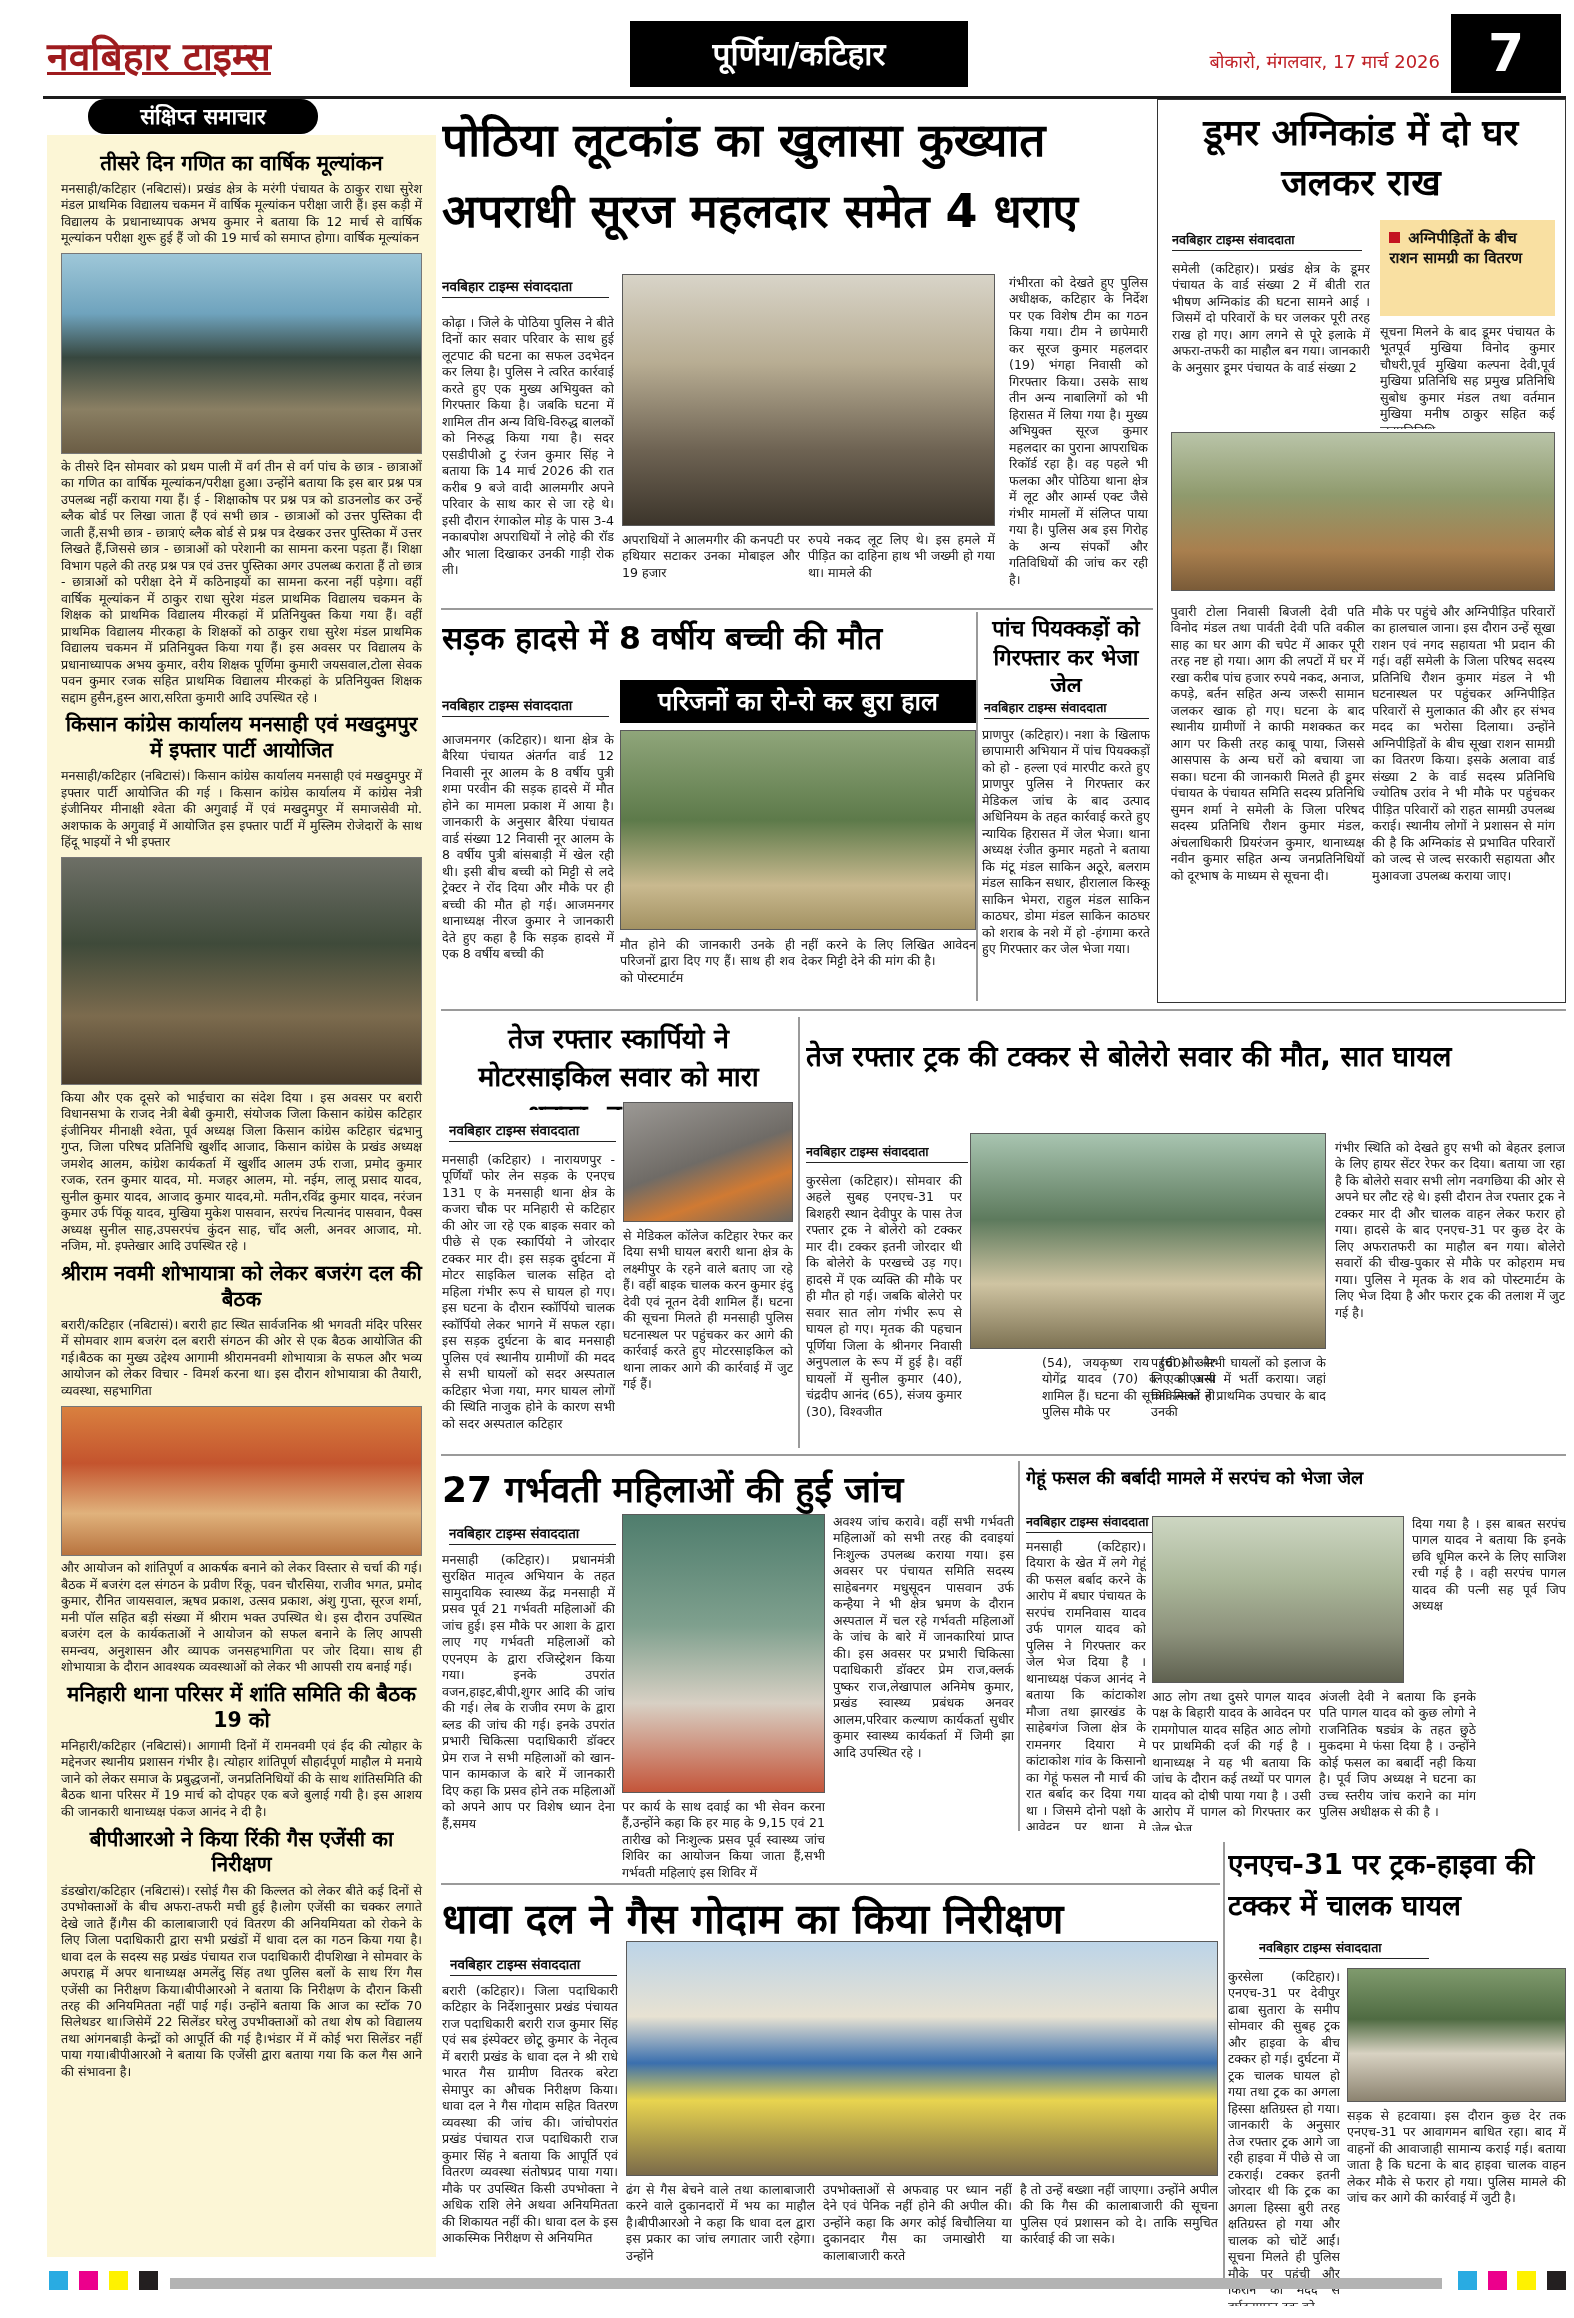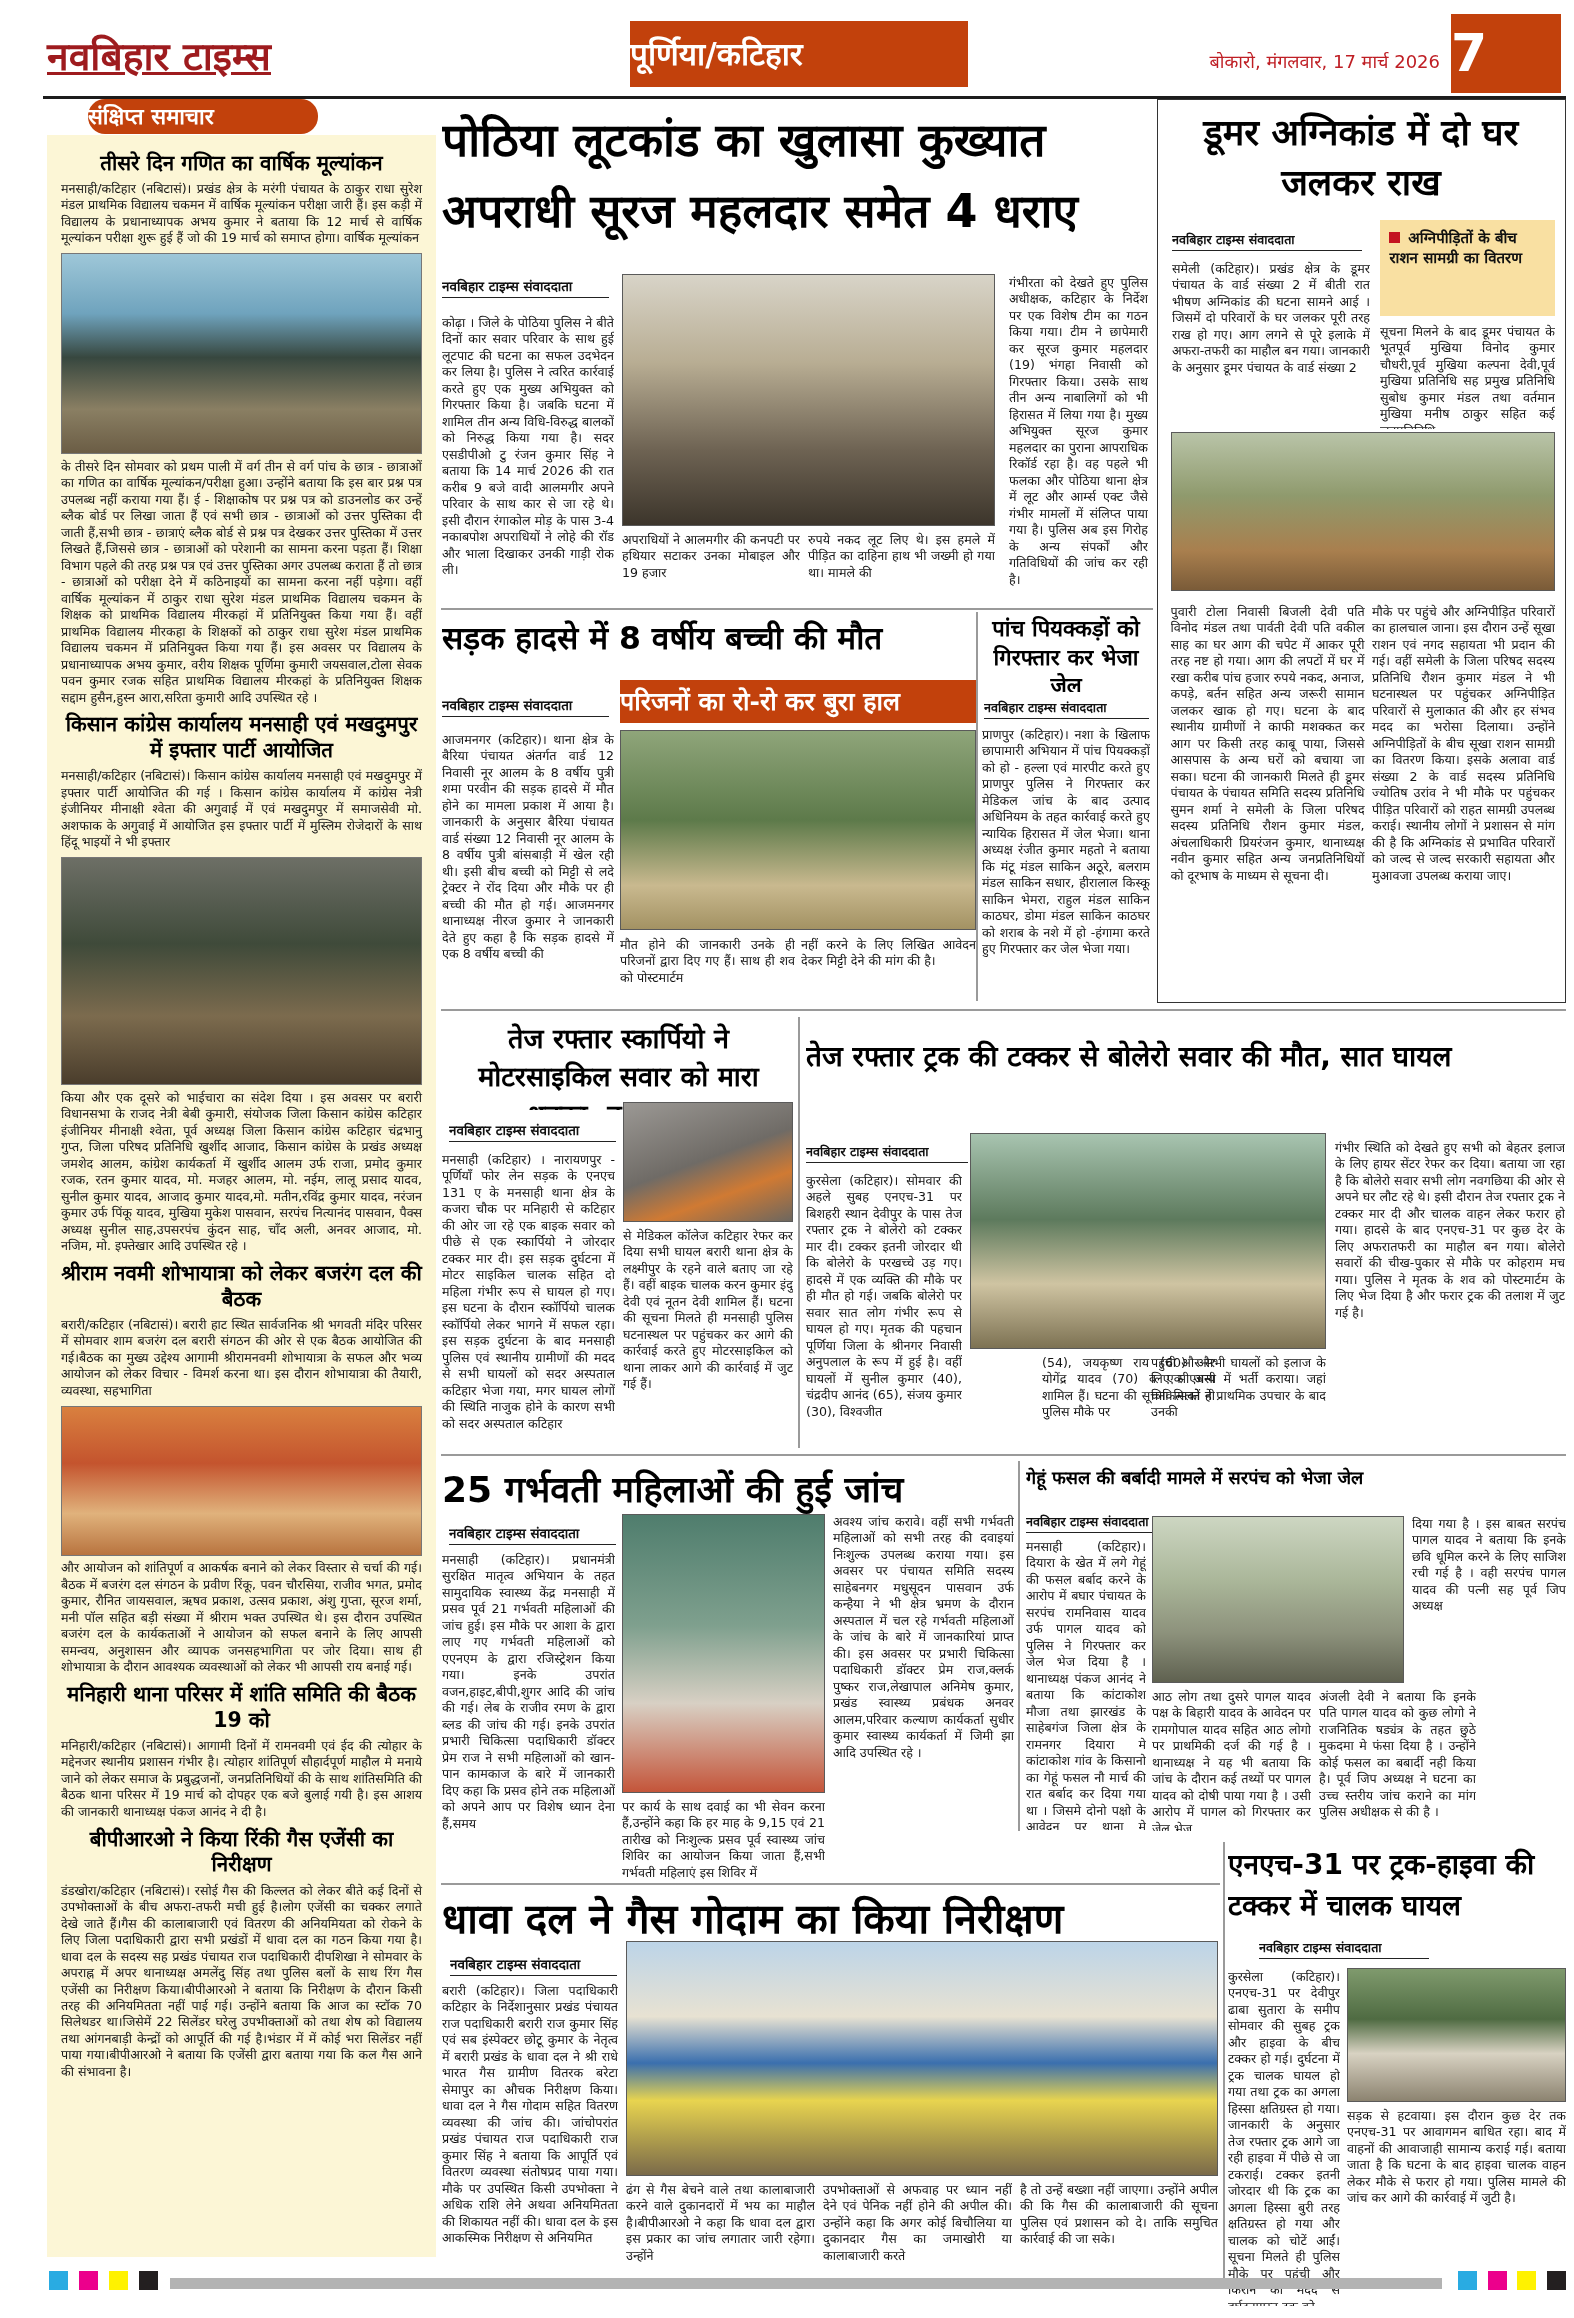--- a/index.html
+++ b/index.html
@@ -1,21 +1,21 @@
 <!DOCTYPE html>
 <html style="font-size:12.6px"><head>
 <meta charset="utf-8">
 <style>
   html,body{margin:0;padding:0;}
   body{
     width:1574px;height:2319px;position:relative;background:#ffffff;
     font-family:"DejaVu Sans",sans-serif;color:#111;overflow:hidden;
   }
   .abs{position:absolute;box-sizing:border-box;}
-  .redbox{background:#c2410c;color:#fff;font-weight:bold;}
+  .redbox{background:#000000;color:#fff;font-weight:bold;text-align:center;}
   .masthead{font-size:39px;font-weight:bold;color:#9e1b1e;letter-spacing:0px;}
   .datetxt{font-size:18px;font-weight:normal;color:#bf1e24;text-align:right;}
   .rule{background:#1c1c1c;}
   .thinrule{background:#9a9a9a;}
   .body-txt{font-size:12.6px;line-height:1.31;text-align:justify;overflow:hidden;color:#141414;}
   .byline{font-size:13.4px;font-weight:bold;border-bottom:1.6px solid #222;padding-bottom:2.4px;overflow:hidden;white-space:nowrap;}
   .headline{font-weight:bold;color:#000;overflow:hidden;}
   .photo{border:0.8px solid #5a5a5a;overflow:hidden;}
   .cream{background:#fcf6d6;}
   .s-head{font-size:20.5px;font-weight:bold;text-align:center;line-height:1.25;margin:6.3px 0 4.7px 0;color:#000;}
@@ -127,21 +127,21 @@
 <div class="abs thinrule" style="left:798px;top:1017px;width:1.6px;height:431px;"></div>
 <div class="abs headline" style="left:806px;top:1036px;width:760px;height:46px;font-size:28px;white-space:nowrap;">तेज रफ्तार ट्रक की टक्कर से बोलेरो सवार की मौत, सात घायल</div>
 <div class="abs byline" style="left:806px;top:1143px;width:162px;font-size:12.6px;">नवबिहार टाइम्स संवाददाता</div>
 <div class="abs body-txt" style="left:806px;top:1173px;width:156px;height:275px;">कुरसेला (कटिहार)। सोमवार की अहले सुबह एनएच-31 पर बिशहरी स्थान देवीपुर के पास तेज रफ्तार ट्रक ने बोलेरो को टक्कर मार दी। टक्कर इतनी जोरदार थी कि बोलेरो के परखच्चे उड़ गए। हादसे में एक व्यक्ति की मौके पर ही मौत हो गई। जबकि बोलेरो पर सवार सात लोग गंभीर रूप से घायल हो गए। मृतक की पहचान पूर्णिया जिला के श्रीनगर निवासी अनुपलाल के रूप में हुई है। वहीं घायलों में सुनील कुमार (40), चंद्रदीप आनंद (65), संजय कुमार (30), विश्वजीत</div>
 <div class="abs photo ph-bolero" style="left:970px;top:1133px;width:356px;height:216px;"></div>
 <div class="abs body-txt" style="left:1014px;top:1355px;width:173px;height:93px;margin-left:28px;">(54), जयकृष्ण राय (60) और योगेंद्र यादव (70) व एक अन्य शामिल हैं। घटना की सूचना मिलते ही पुलिस मौके पर</div>
 <div class="abs body-txt" style="left:1151px;top:1355px;width:175px;height:93px;">पहुंची और सभी घायलों को इलाज के लिए सीएचसी में भर्ती कराया। जहां चिकित्सकों ने प्राथमिक उपचार के बाद उनकी</div>
 <div class="abs body-txt" style="left:1335px;top:1140px;width:230px;height:309px;">गंभीर स्थिति को देखते हुए सभी को बेहतर इलाज के लिए हायर सेंटर रेफर कर दिया। बताया जा रहा है कि बोलेरो सवार सभी लोग नवगछिया की ओर से अपने घर लौट रहे थे। इसी दौरान तेज रफ्तार ट्रक ने टक्कर मार दी और चालक वाहन लेकर फरार हो गया। हादसे के बाद एनएच-31 पर कुछ देर के लिए अफरातफरी का माहौल बन गया। बोलेरो सवारों की चीख-पुकार से मौके पर कोहराम मच गया। पुलिस ने मृतक के शव को पोस्टमार्टम के लिए भेज दिया है और फरार ट्रक की तलाश में जुट गई है।</div>
 
 <div class="abs thinrule" style="left:441px;top:1454px;width:1125px;height:1.6px;"></div>
-<div class="abs headline" style="left:442px;top:1464px;width:573px;height:50px;font-size:36px;">25 गर्भवती महिलाओं की हुई जांच</div>
+<div class="abs headline" style="left:442px;top:1464px;width:573px;height:50px;font-size:36px;">27 गर्भवती महिलाओं की हुई जांच</div>
 <div class="abs byline" style="left:449px;top:1524px;width:167px;">नवबिहार टाइम्स संवाददाता</div>
 <div class="abs body-txt" style="left:442px;top:1552px;width:173px;height:327px;">मनसाही (कटिहार)। प्रधानमंत्री सुरक्षित मातृत्व अभियान के तहत सामुदायिक स्वास्थ्य केंद्र मनसाही में प्रसव पूर्व 21 गर्भवती महिलाओं की जांच हुई। इस मौके पर आशा के द्वारा लाए गए गर्भवती महिलाओं को एएनएम के द्वारा रजिस्ट्रेशन किया गया। इनके उपरांत वजन,हाइट,बीपी,शुगर आदि की जांच की गई। लेब के राजीव रमण के द्वारा ब्लड की जांच की गई। इनके उपरांत प्रभारी चिकित्सा पदाधिकारी डॉक्टर प्रेम राज ने सभी महिलाओं को खान-पान कामकाज के बारे में जानकारी दिए कहा कि प्रसव होने तक महिलाओं को अपने आप पर विशेष ध्यान देना हैं,समय</div>
 <div class="abs photo ph-health" style="left:622px;top:1514px;width:203px;height:279px;"></div>
 <div class="abs body-txt" style="left:622px;top:1799px;width:203px;height:80px;">पर कार्य के साथ दवाई का भी सेवन करना हैं,उन्होंने कहा कि हर माह के 9,15 एवं 21 तारीख को निःशुल्क प्रसव पूर्व स्वास्थ्य जांच शिविर का आयोजन किया जाता हैं,सभी गर्भवती महिलाएं इस शिविर में</div>
 <div class="abs body-txt" style="left:833px;top:1514px;width:181px;height:365px;">अवश्य जांच करावे। वहीं सभी गर्भवती महिलाओं को सभी तरह की दवाइयां निःशुल्क उपलब्ध कराया गया। इस अवसर पर पंचायत समिति सदस्य साहेबनगर मधुसूदन पासवान उर्फ कन्हैया ने भी क्षेत्र भ्रमण के दौरान अस्पताल में चल रहे गर्भवती महिलाओं के जांच के बारे में जानकारियां प्राप्त की। इस अवसर पर प्रभारी चिकित्सा पदाधिकारी डॉक्टर प्रेम राज,क्लर्क पुष्कर राज,लेखापाल अनिमेष कुमार, प्रखंड स्वास्थ्य प्रबंधक अनवर आलम,परिवार कल्याण कार्यकर्ता सुधीर कुमार स्वास्थ्य कार्यकर्ता में जिमी झा आदि उपस्थित रहे ।</div>
 
 <div class="abs thinrule" style="left:1018px;top:1461px;width:1.6px;height:370px;"></div>
 <div class="abs headline" style="left:1026px;top:1465px;width:540px;height:43px;font-size:18px;white-space:nowrap;">गेहूं फसल की बर्बादी मामले में सरपंच को भेजा जेल</div>
 <div class="abs byline" style="left:1026px;top:1513px;width:162px;font-size:12.6px;">नवबिहार टाइम्स संवाददाता</div>
 <div class="abs body-txt" style="left:1026px;top:1539px;width:120px;height:291px;">मनसाही (कटिहार)। दियारा के खेत में लगे गेहूं की फसल बर्बाद करने के आरोप में बघार पंचायत के सरपंच रामनिवास यादव उर्फ पागल यादव को पुलिस ने गिरफ्तार कर जेल भेज दिया है । थानाध्यक्ष पंकज आनंद ने बताया कि कांटाकोश मौजा तथा झारखंड के साहेबगंज जिला क्षेत्र के रामनगर दियारा मे कांटाकोश गांव के किसानो का गेहूं फसल नौ मार्च की रात बर्बाद कर दिया गया था । जिसमे दोनो पक्षो के आवेदन पर थाना मे मामला दर्ज किया गया था। थानाध्यक्ष ने बताया कि पहले पक्ष के किसान रामगोपाल यादव के आवेदन पर पागल यादव सहित अन्य</div>

